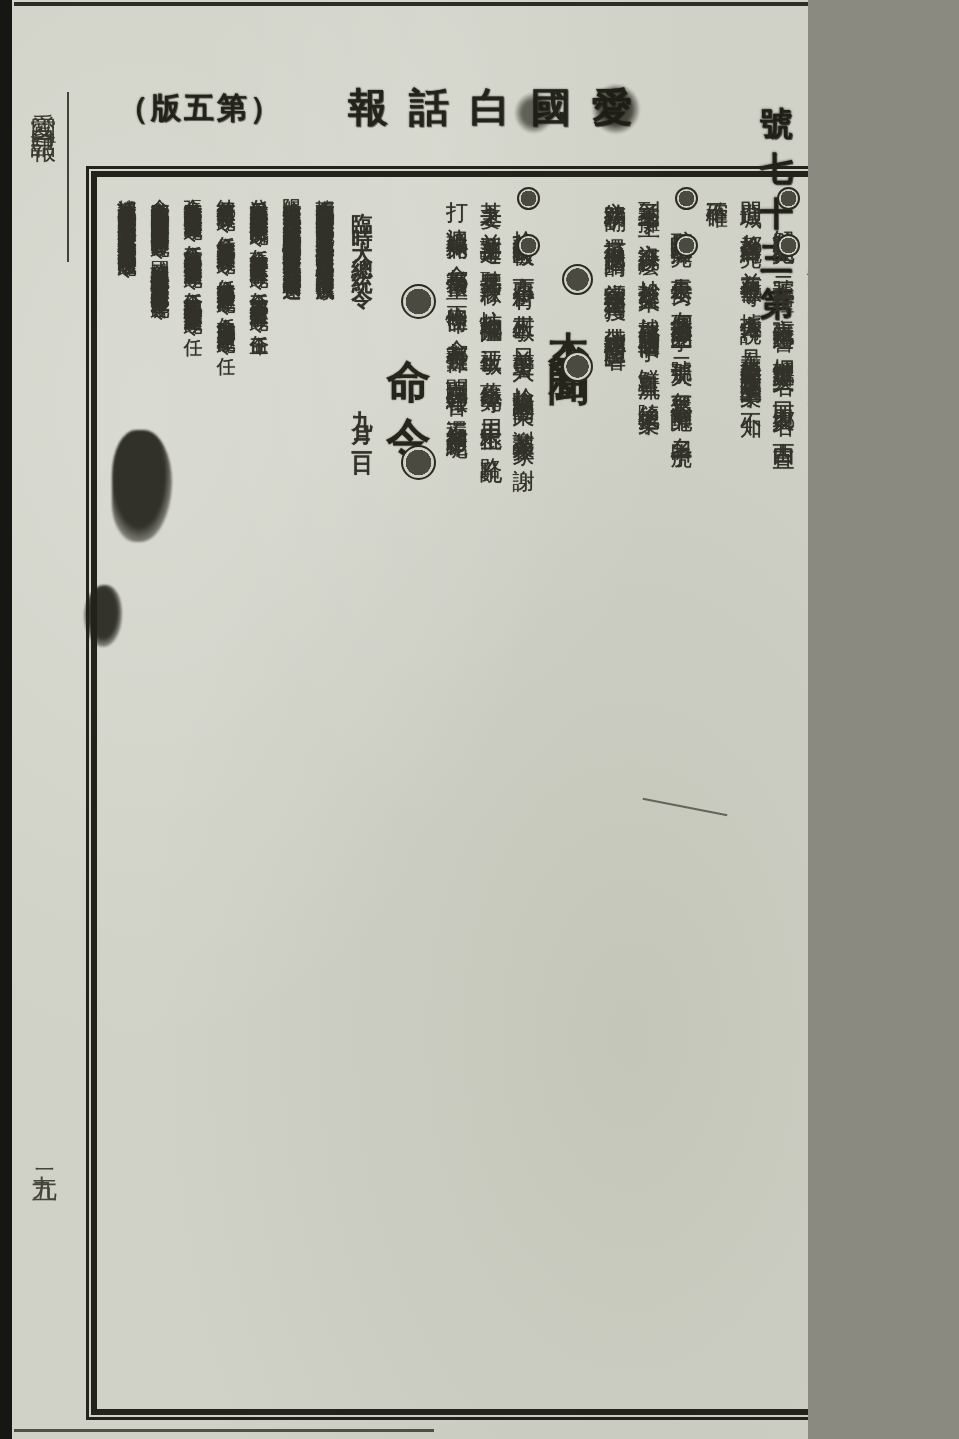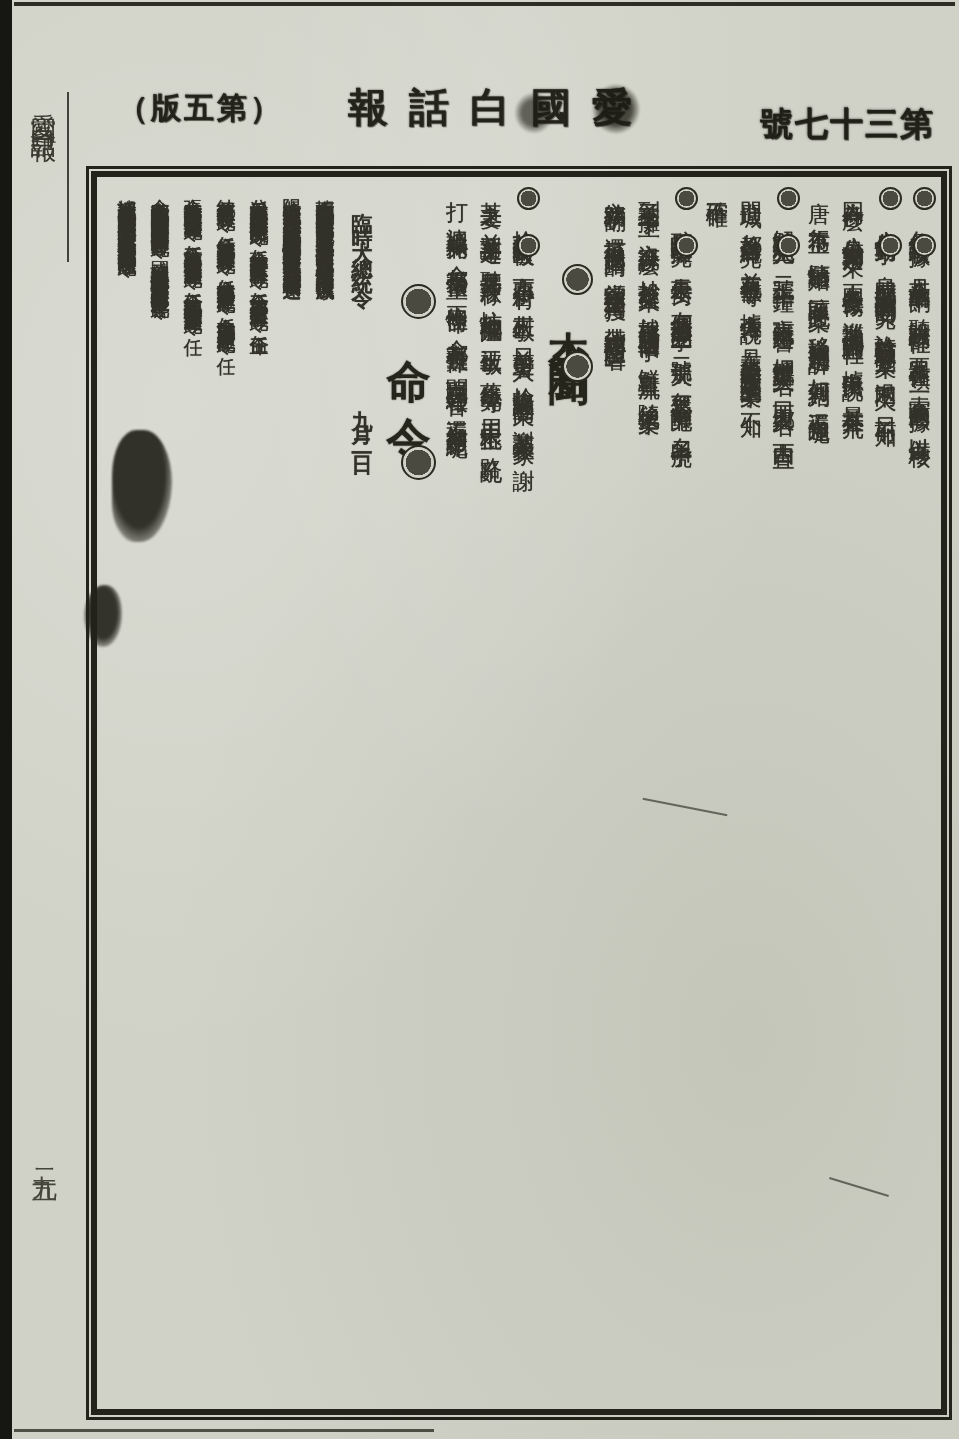--- a/index.html
+++ b/index.html
@@ -2,21 +2,21 @@
 <html><head>
 <meta charset="utf-8">
 <style>
   html,body{margin:0;padding:0;}
   body{
     width:959px;height:1439px;overflow:hidden;
     font-family:"Liberation Serif","DejaVu Serif",serif;
     background:#8a8a80;
   }
   .page{
-    position:relative;width:959px;height:1439px;overflow:hidden;
+    position:relative;width:808px;height:1439px;overflow:hidden;
     background:#d0d2c7;
     background-image:
       radial-gradient(ellipse at 18% 28%, rgba(255,255,255,.20), transparent 45%),
       radial-gradient(ellipse at 78% 72%, rgba(96,94,74,.10), transparent 55%),
       radial-gradient(ellipse at 55% 10%, rgba(255,255,255,.12), transparent 40%);
     color:#2c2b22;
   }
   .edge-left{position:absolute;left:0;top:0;width:12px;height:1439px;background:#161612;}
   .edge-top{position:absolute;left:14px;top:2px;width:941px;height:4px;background:#1b1b14;opacity:.9;}
   .edge-bottom{position:absolute;left:14px;top:1429px;width:420px;height:3px;background:#23231a;opacity:.75;}

